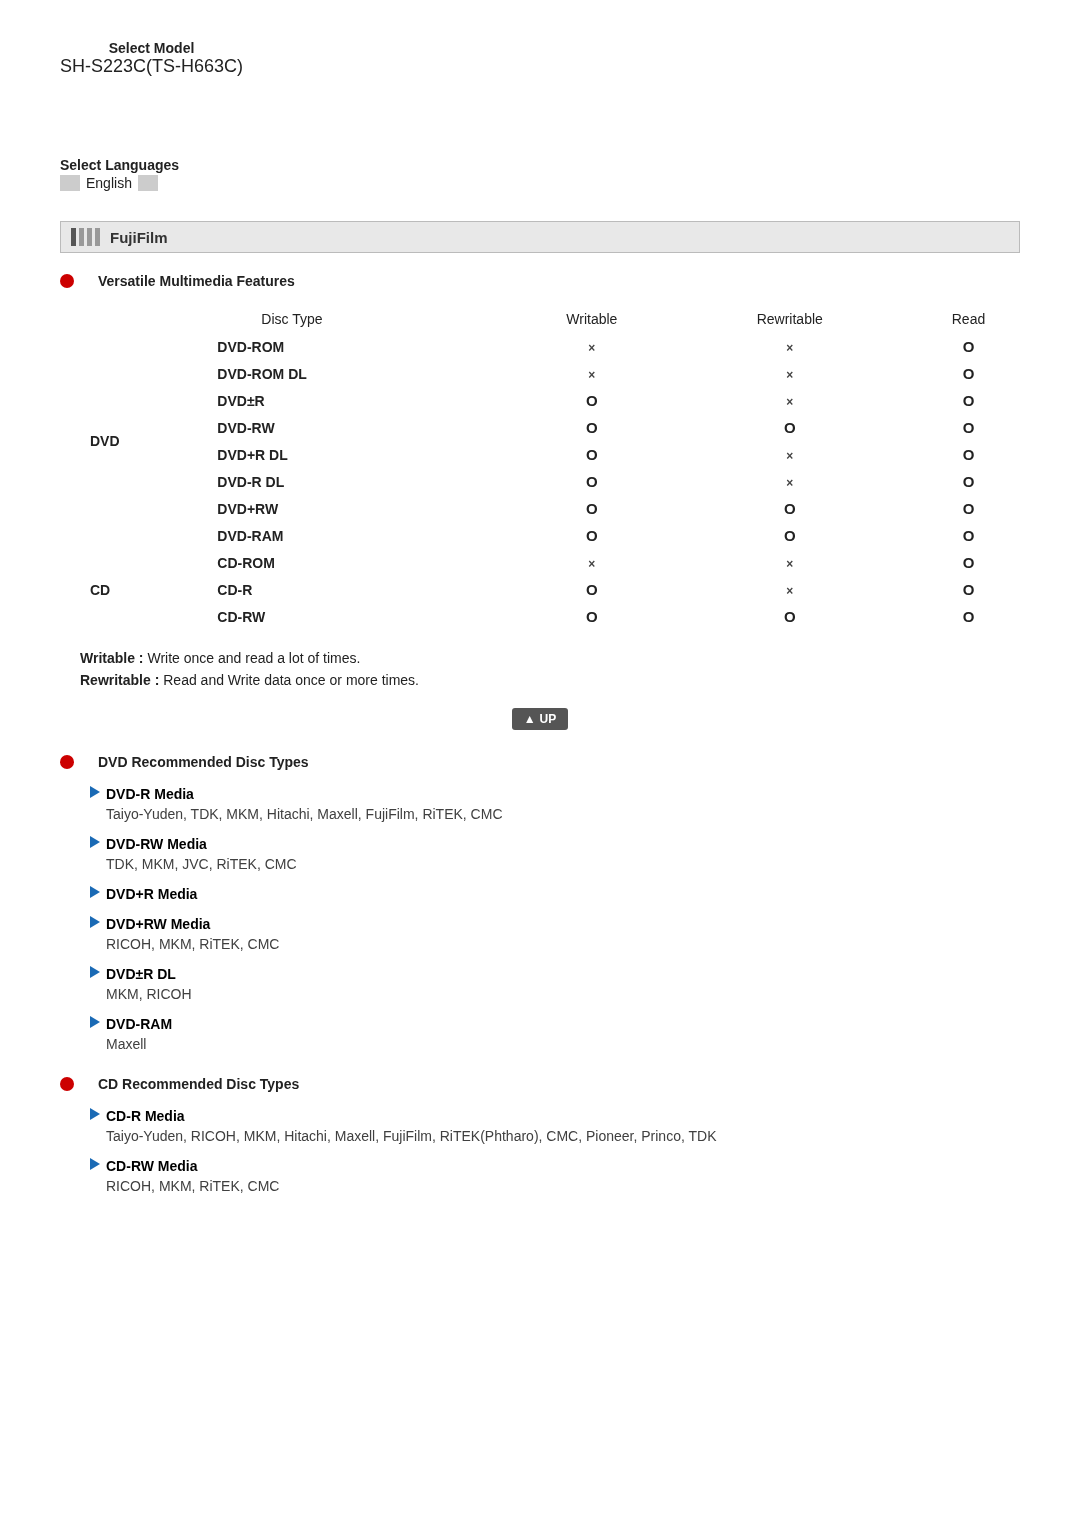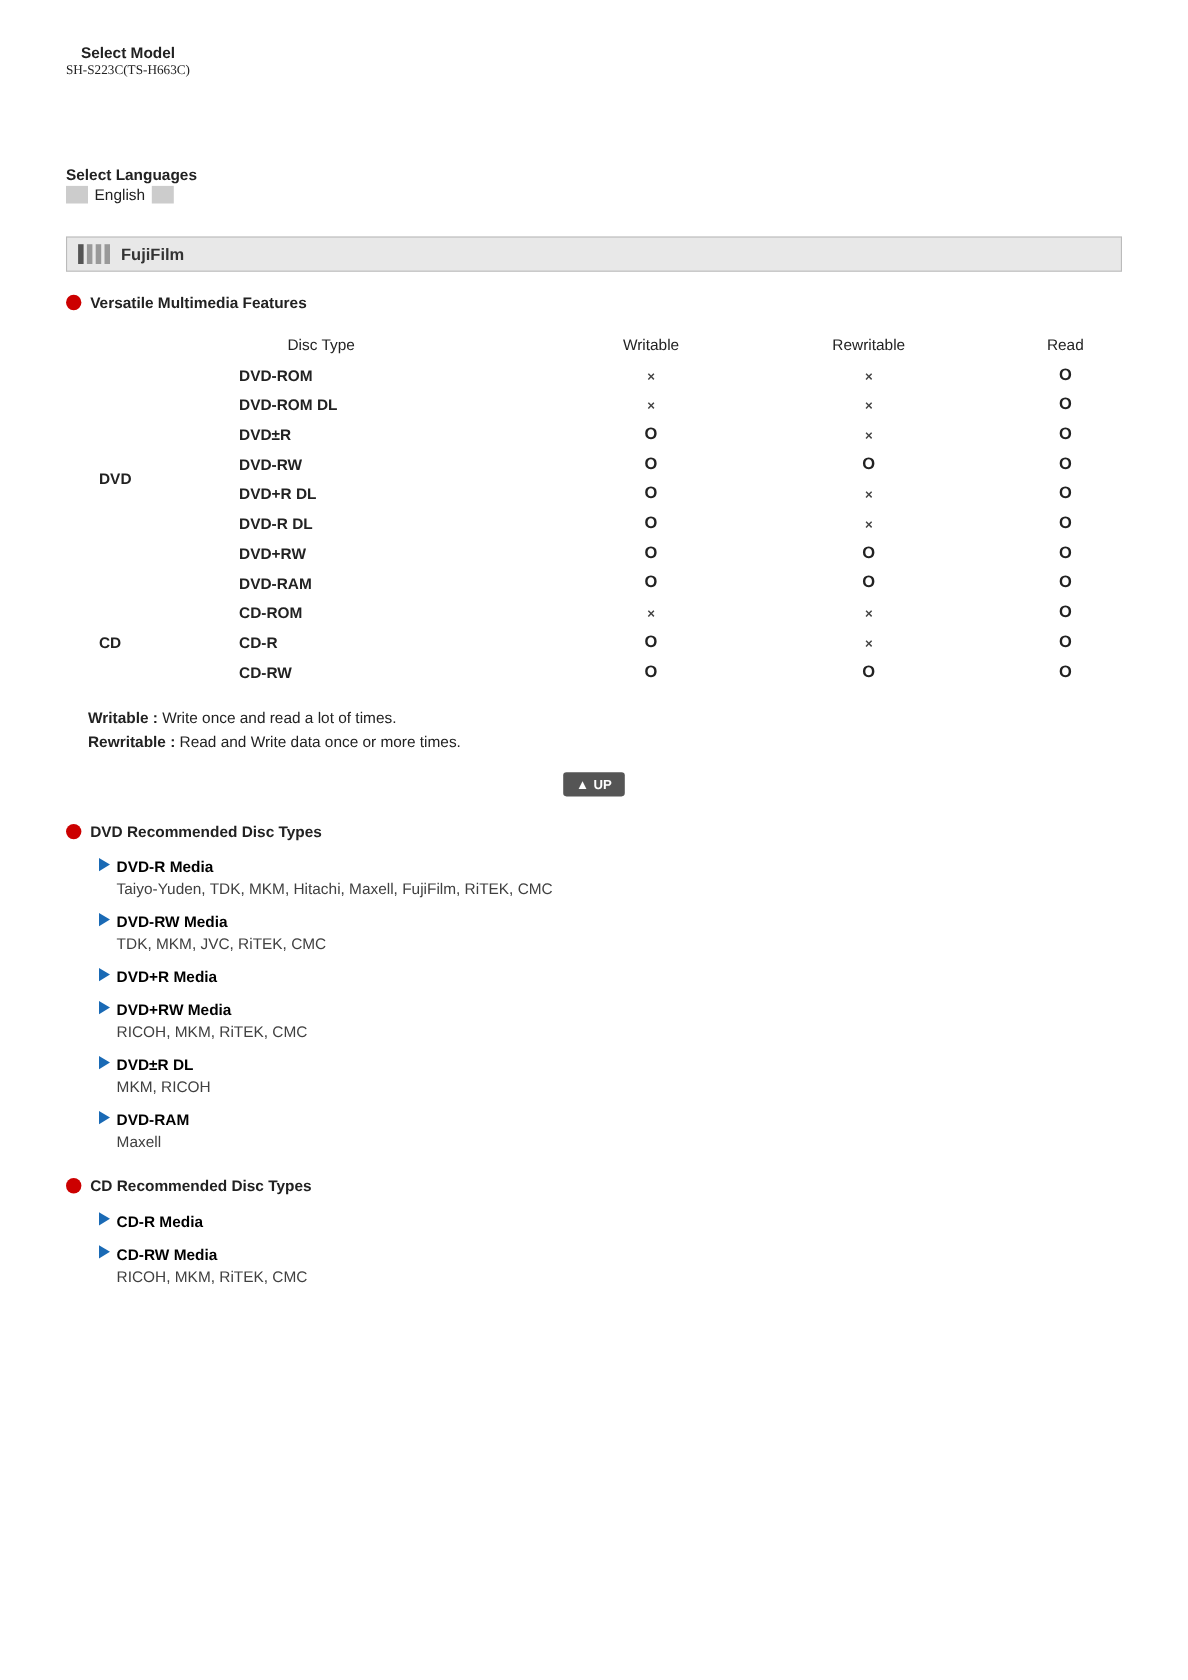--- a/index.html
+++ b/index.html
@@ -26,22 +26,21 @@
       flex-direction: column;
     }
     .header-select-model {
       text-align: center;
     }
     .header-select-model .label {
       font-weight: bold;
       font-size: 14px;
     }
     .header-select-model .value {
-      font-size: 12px;
-      font-family: Liberation Serif, serif;
+      font-size: 18px;
     }
     .header-select-language {
       display: flex;
       flex-direction: column;
       align-items: flex-start;
     }
     .header-select-language .label {
       font-weight: bold;
       font-size: 14px;
     }
@@ -84,21 +83,21 @@
     .features-title-text {
       font-size: 15px;
       font-weight: bold;
       color: #333;
     }
 
     
     .section-heading {
       display: flex;
       align-items: center;
-      gap: 8px;
+      gap: 24px;
       margin-bottom: 16px;
       font-weight: bold;
       font-size: 14px;
     }
     .bullet-red {
       width: 14px;
       height: 14px;
       border-radius: 50%;
       background: #cc0000;
       display: inline-block;
@@ -396,20 +395,21 @@
     <div class="section-heading">
       <span class="bullet-red"></span>
       <span>CD Recommended Disc Types</span>
     </div>
     <div id="cd-media-list">
         <div class="media-item">
           <div class="media-item-header">
             <span class="triangle-right"></span>
             <span>CD-R Media</span>
           </div>
+          <div class="media-brands">Taiyo-Yuden, RICOH, MKM, Hitachi, Maxell, FujiFilm, RiTEK(Phtharo), CMC, Pioneer, Princo, TDK</div>
         </div>
         <div class="media-item">
           <div class="media-item-header">
             <span class="triangle-right"></span>
             <span>CD-RW Media</span>
           </div>
           <div class="media-brands">RICOH, MKM, RiTEK, CMC</div>
         </div>
       </div>
   </div>

